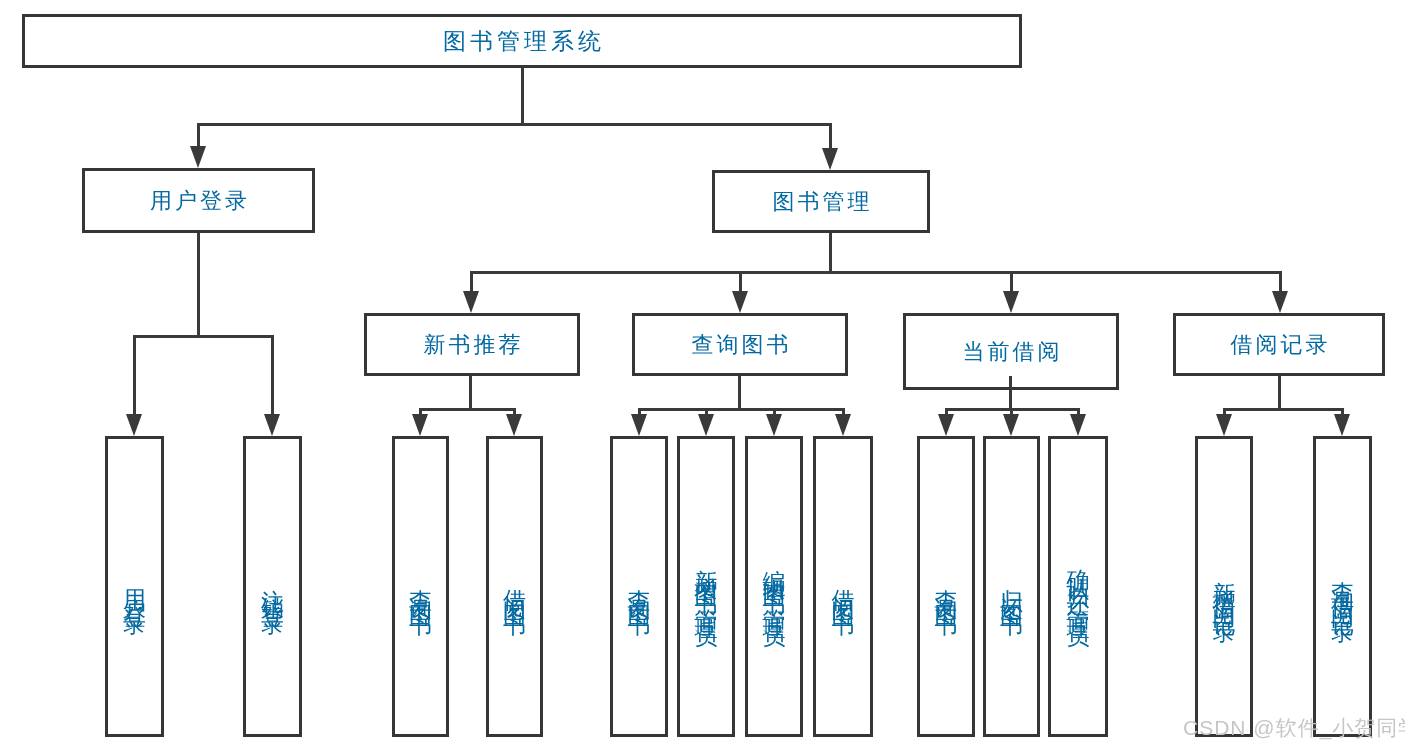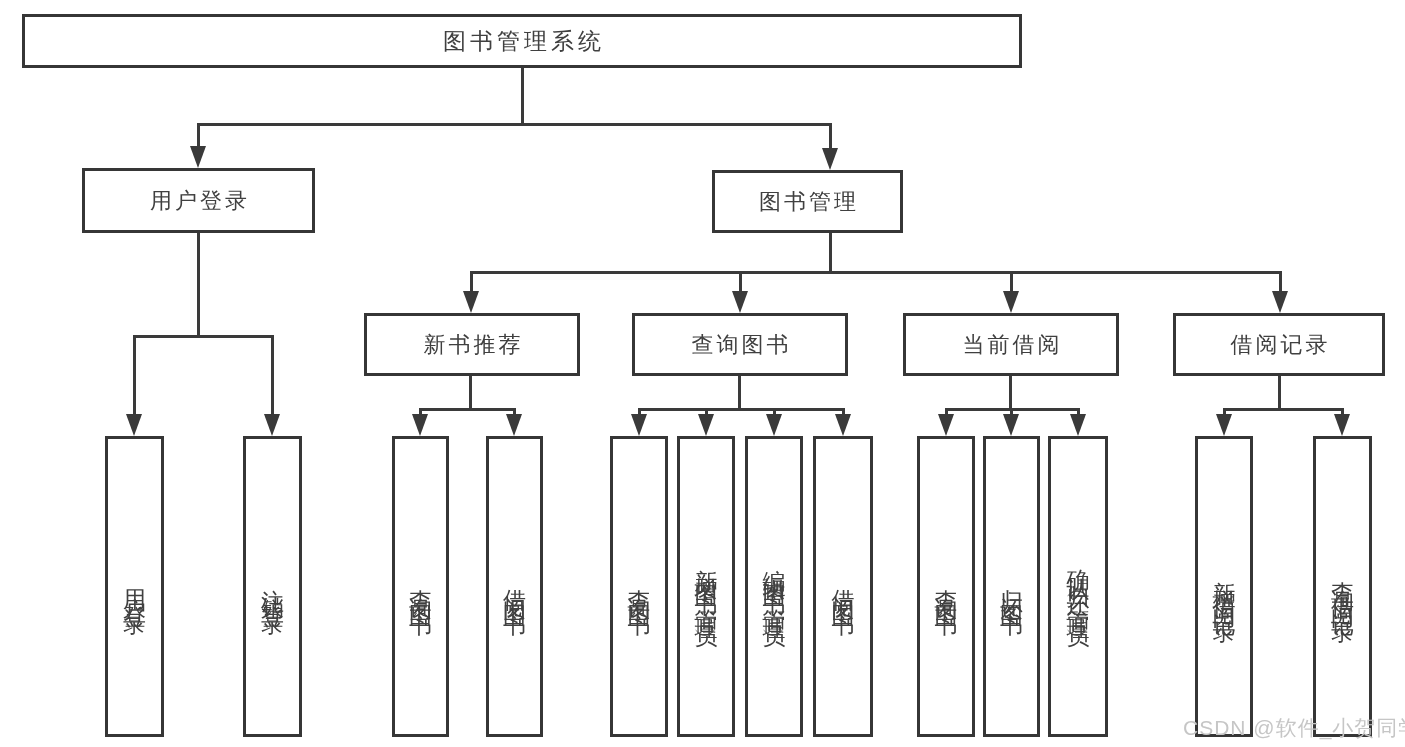--- a/index.html
+++ b/index.html
@@ -8,21 +8,21 @@
     width:1405px;height:747px;
     background:#ffffff;
     font-family:"Liberation Sans","DejaVu Sans",sans-serif;
     overflow:hidden;
   }
   .box{
     position:absolute;
     box-sizing:border-box;
     background:#ffffff;
     border:3px solid #363636;
-    color:#404040;
+    color:#0369a1;
     display:flex;
     align-items:center;
     justify-content:center;
     text-align:center;
   }
   .hlabel{
     font-size:22px;
     letter-spacing:3px;
     padding-left:3px; 
     white-space:nowrap;
@@ -68,21 +68,21 @@
   <div class="vline" style="left:521px;top:68px;width:3px;height:57px;"></div>
   <div class="hline" style="left:197px;top:123px;width:635px;height:3px;"></div>
   <div class="vline" style="left:197px;top:123px;width:3px;height:25px;"></div>
   <div class="arrow" style="left:190px;top:146px;"></div>
   <div class="vline" style="left:829px;top:123px;width:3px;height:27px;"></div>
   <div class="arrow" style="left:822px;top:148px;"></div>
 
   <div class="box" style="left:82px;top:168px;width:233px;height:65px;">
     <span class="hlabel">用户登录</span>
   </div>
-  <div class="box" style="left:712px;top:170px;width:191px;height:63px;">
+  <div class="box" style="left:712px;top:170px;width:218px;height:63px;">
     <span class="hlabel">图书管理</span>
   </div>
 
   <div class="vline" style="left:197px;top:233px;width:3px;height:104px;"></div>
   <div class="hline" style="left:133px;top:335px;width:141px;height:3px;"></div>
   <div class="vline" style="left:133px;top:335px;width:3px;height:81px;"></div>
   <div class="arrow" style="left:126px;top:414px;"></div>
   <div class="vline" style="left:271px;top:335px;width:3px;height:81px;"></div>
   <div class="arrow" style="left:264px;top:414px;"></div>
 
@@ -96,21 +96,21 @@
   <div class="arrow" style="left:1003px;top:291px;"></div>
   <div class="vline" style="left:1279px;top:271px;width:3px;height:22px;"></div>
   <div class="arrow" style="left:1272px;top:291px;"></div>
 
   <div class="box" style="left:364px;top:313px;width:216px;height:63px;">
     <span class="hlabel">新书推荐</span>
   </div>
   <div class="box" style="left:632px;top:313px;width:216px;height:63px;">
     <span class="hlabel">查询图书</span>
   </div>
-  <div class="box" style="left:903px;top:313px;width:216px;height:63px;">
+  <div class="box" style="left:903px;top:313px;width:216px;height:77px;">
     <span class="hlabel">当前借阅</span>
   </div>
   <div class="box" style="left:1173px;top:313px;width:212px;height:63px;">
     <span class="hlabel">借阅记录</span>
   </div>
 
   <div class="vline" style="left:469px;top:376px;width:3px;height:34px;"></div>
   <div class="hline" style="left:419px;top:408px;width:96px;height:3px;"></div>
   <div class="vline" style="left:419px;top:408px;width:3px;height:9px;"></div>
   <div class="arrow" style="left:412px;top:414px;"></div>

